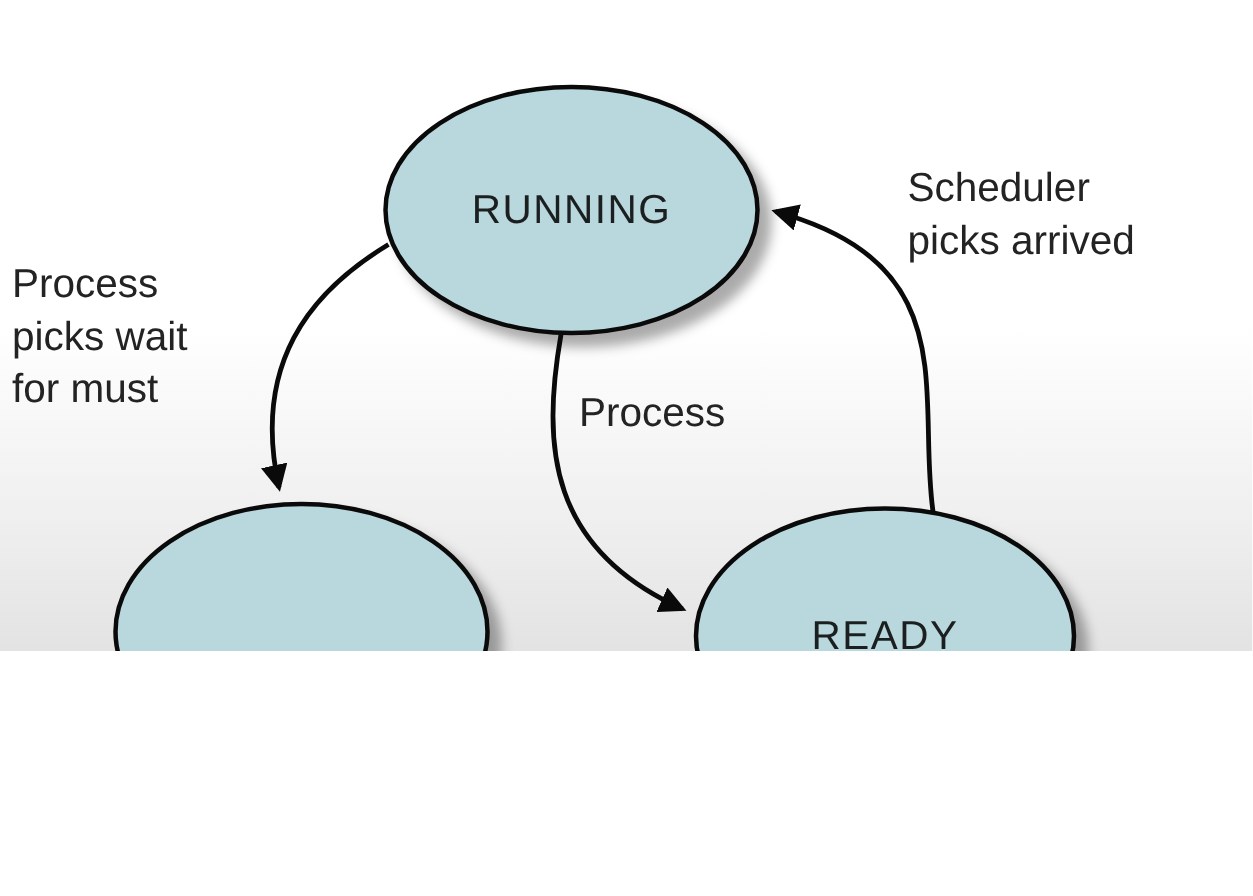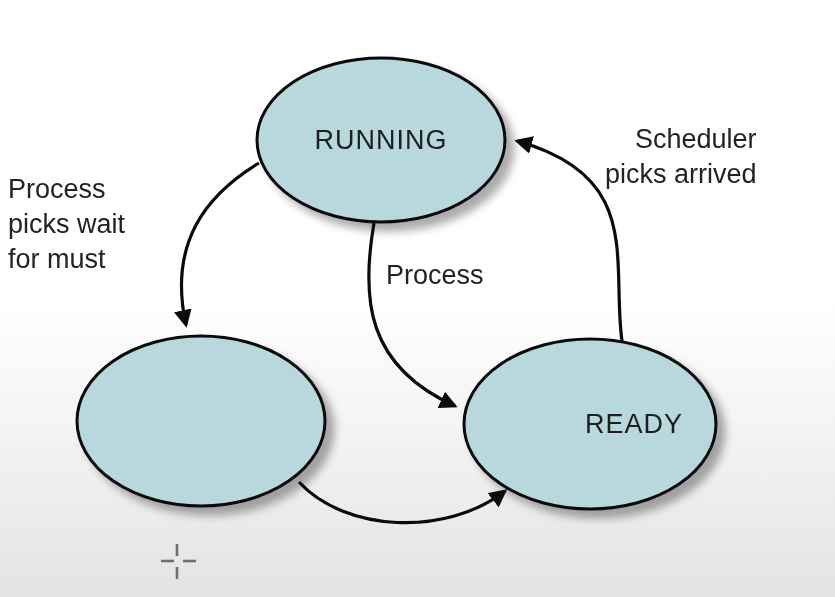--- a/index.html
+++ b/index.html
@@ -1,18 +1,18 @@
 <!DOCTYPE html>
 <html><head>
 <meta charset="utf-8">
 <style>
   html,body{margin:0;padding:0;}
   .stage{
     position:relative;
-    width:835px;height:597px;
+    width:835px;height:434px;
     overflow:hidden;
     background:linear-gradient(180deg,#ffffff 0%,#ffffff 50%,#efefef 80%,#e3e3e3 100%);
     font-family:"Liberation Sans", sans-serif;
     color:#1d1d1d;
   }
   svg.diagram-canvas{position:absolute;left:0;top:0;}
   .node-shape{filter:drop-shadow(8px 8px 4px rgba(0,0,0,0.33));}
   .state-label{
     position:absolute;
     transform:translate(-50%,-50%);
@@ -22,26 +22,26 @@
     white-space:nowrap;
   }
   .edge-label{
     position:absolute;
     font-size:27px;
     line-height:35px;
     color:#232323;
     white-space:nowrap;
   }
   .lbl-wait{left:8px;top:172px;}
-  .lbl-scheduler{left:605px;top:122px;text-align:right;}
+  .lbl-scheduler{left:605px;top:108px;}
   .lbl-preempted{left:386px;top:258px;}
   .lbl-event{left:328px;top:548px;}
   .pos-running{left:381px;top:140px;}
   .pos-blocked{left:201px;top:421px;}
-  .pos-ready{left:590px;top:424px;margin-left:44px;}
+  .pos-ready{left:590px;top:424px;}
 </style>
 </head>
 <body>
 
 <div class="stage">
 
   <svg class="diagram-canvas" width="835" height="597" viewBox="0 0 835 597">
     <defs>
       <marker id="arrow" viewBox="0 0 10 10" refX="8.4" refY="5" markerWidth="5.6" markerHeight="5.6" orient="auto">
         <path d="M0,0 L10,5 L0,10 z" fill="#0a0a0a"></path>

